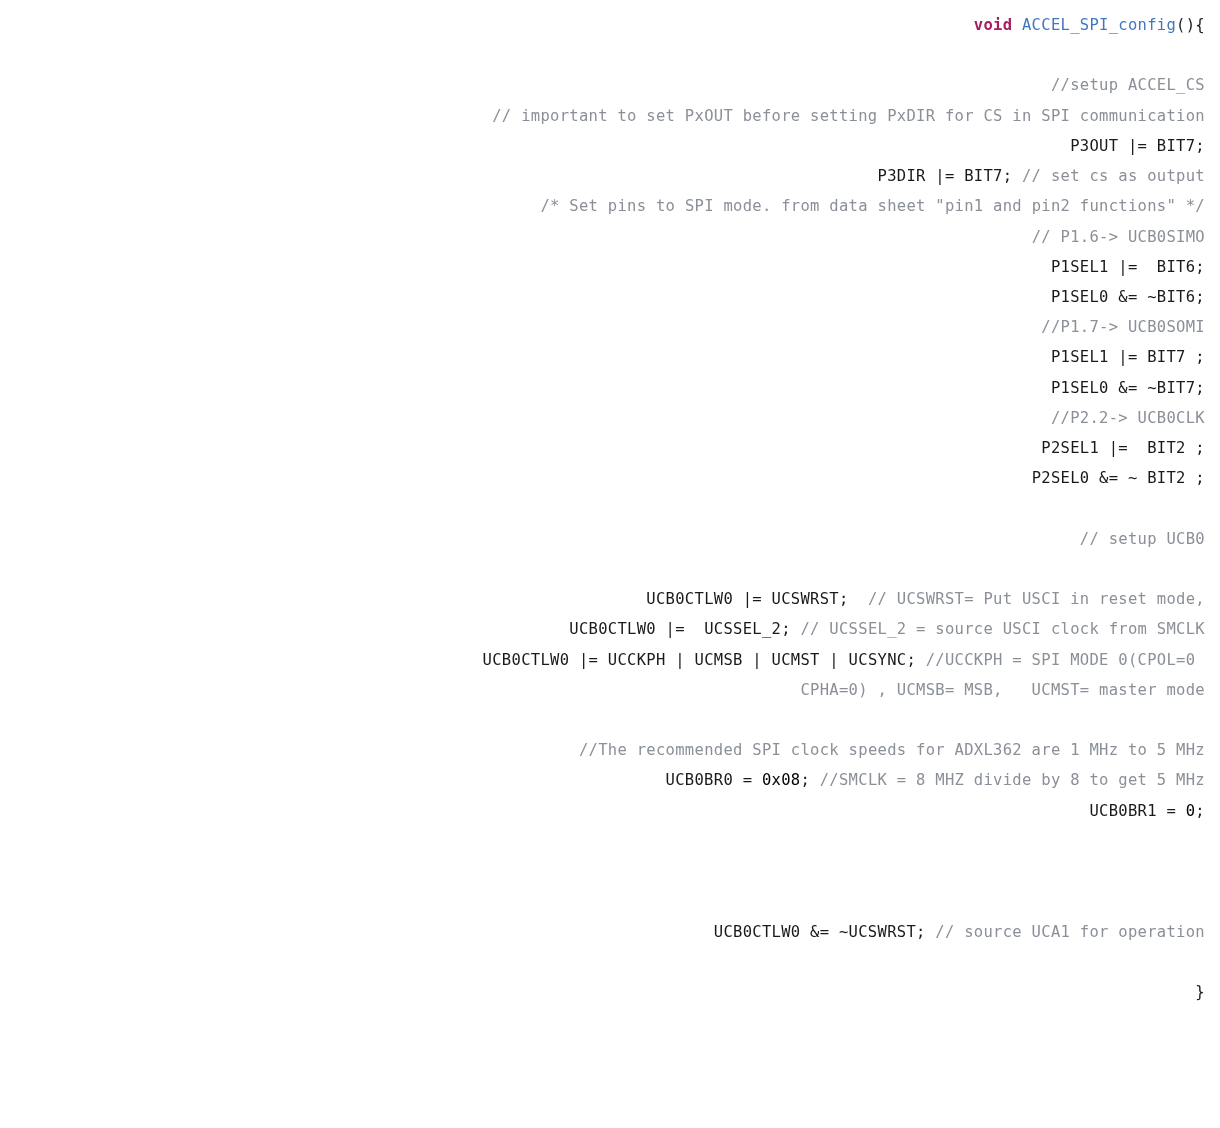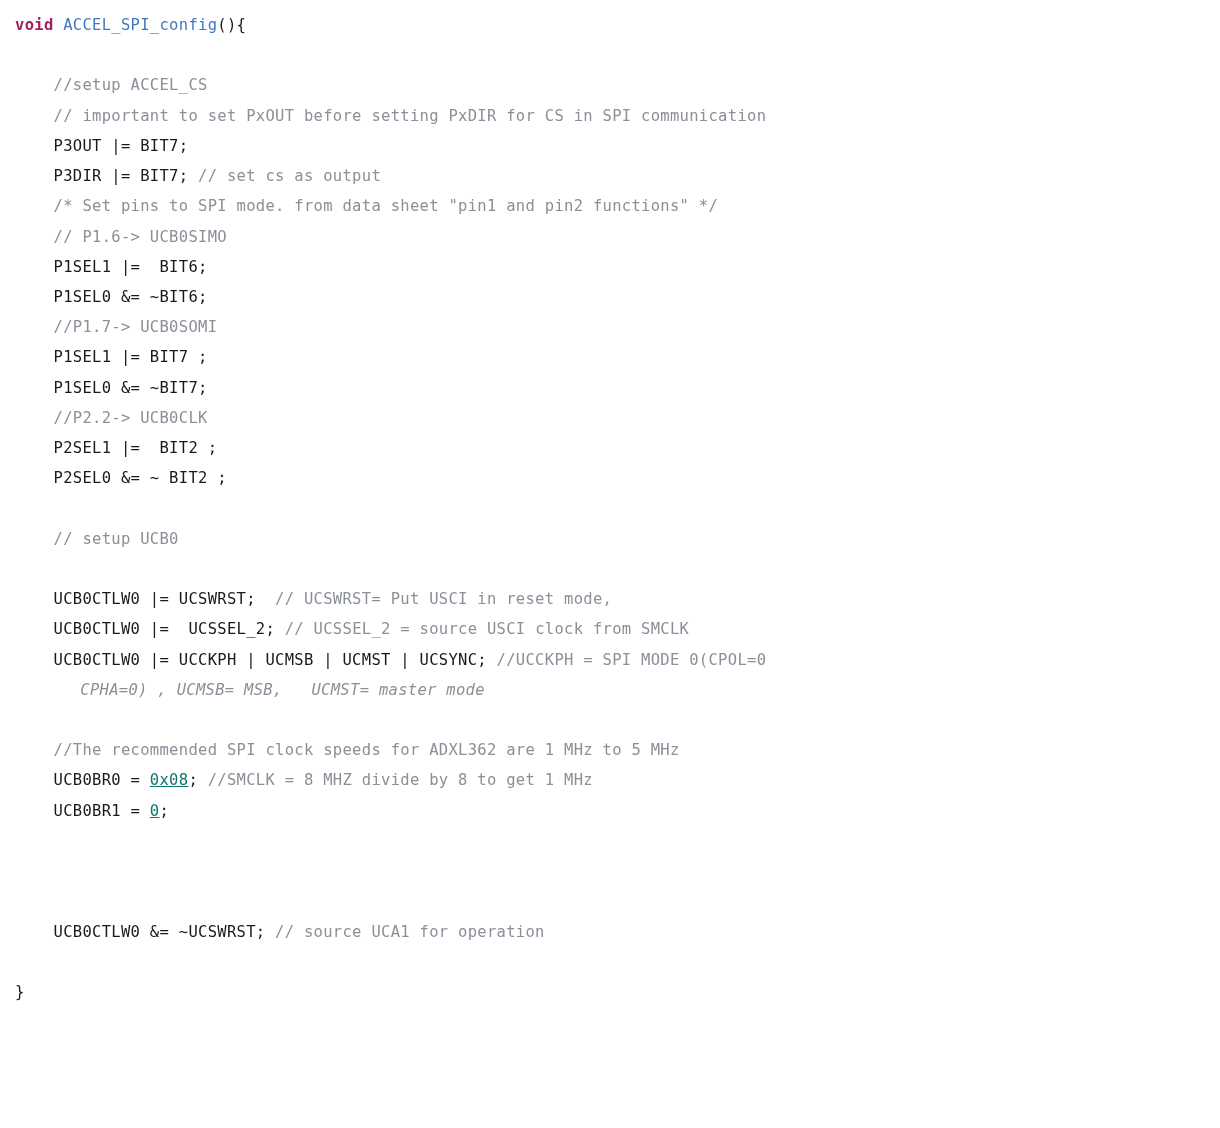--- a/index.html
+++ b/index.html
@@ -11,27 +11,28 @@
     line-height: 1.95;
     color: #1a1a1a;
     letter-spacing: 0.3px;
     width: 1220px;
     box-sizing: border-box;
   }
   pre {
     margin: 0;
     white-space: pre-wrap;
     word-wrap: break-word;
+    text-align: right;
   }
   .kw { color: #a71d5d; font-weight: 600; }       
   .fn { color: #4078c0; }                          
   .cm { color: #8a8f98; }                          
-  .num { color: #0f766e; text-decoration: underline; }                          
+  .num { color: #000000; }                          
   .id { color: #1a1a1a; }
-  .wrap-indent { padding-left: 7.0ch; display:block;font-style:italic; }
+  .wrap-indent { padding-left: 7.0ch; display:block; }
 </style>
 </head>
 <body>
 
 <pre><span class="kw">void</span> <span class="fn">ACCEL_SPI_config</span><span>(){</span>
 
     <span class="cm">//setup ACCEL_CS</span>
     <span class="cm">// important to set PxOUT before setting PxDIR for CS in SPI communication</span>
     <span class="id">P3OUT |= BIT7;</span>
     <span class="id">P3DIR |= BIT7; </span><span class="cm">// set cs as output</span>
@@ -45,20 +46,20 @@
     <span class="cm">//P2.2-&gt; UCB0CLK</span>
     <span class="id">P2SEL1 |=  BIT2 ;</span>
     <span class="id">P2SEL0 &amp;= ~ BIT2 ;</span>
 
     <span class="cm">// setup UCB0</span>
 
     <span class="id">UCB0CTLW0 |= UCSWRST;  </span><span class="cm">// UCSWRST= Put USCI in reset mode,</span>
     <span class="id">UCB0CTLW0 |=  UCSSEL_2; </span><span class="cm">// UCSSEL_2 = source USCI clock from SMCLK</span>
     <span class="id">UCB0CTLW0 |= UCCKPH | UCMSB | UCMST | UCSYNC; </span><span class="cm">//UCCKPH = SPI MODE 0(CPOL=0 </span><span class="wrap-indent"><span class="cm">CPHA=0) , UCMSB= MSB,   UCMST= master mode</span></span>
     <span class="cm">//The recommended SPI clock speeds for ADXL362 are 1 MHz to 5 MHz</span>
-    <span class="id">UCB0BR0 = </span><span class="num">0x08</span><span class="id">; </span><span class="cm">//SMCLK = 8 MHZ divide by 8 to get 1 MHz</span>
+    <span class="id">UCB0BR0 = </span><span class="num">0x08</span><span class="id">; </span><span class="cm">//SMCLK = 8 MHZ divide by 8 to get 5 MHz</span>
     <span class="id">UCB0BR1 = </span><span class="num">0</span><span class="id">;</span>
 
 
 
     <span class="id">UCB0CTLW0 &amp;= ~UCSWRST; </span><span class="cm">// source UCA1 for operation</span>
 
 <span class="id">}</span></pre>
 
 </body></html>

